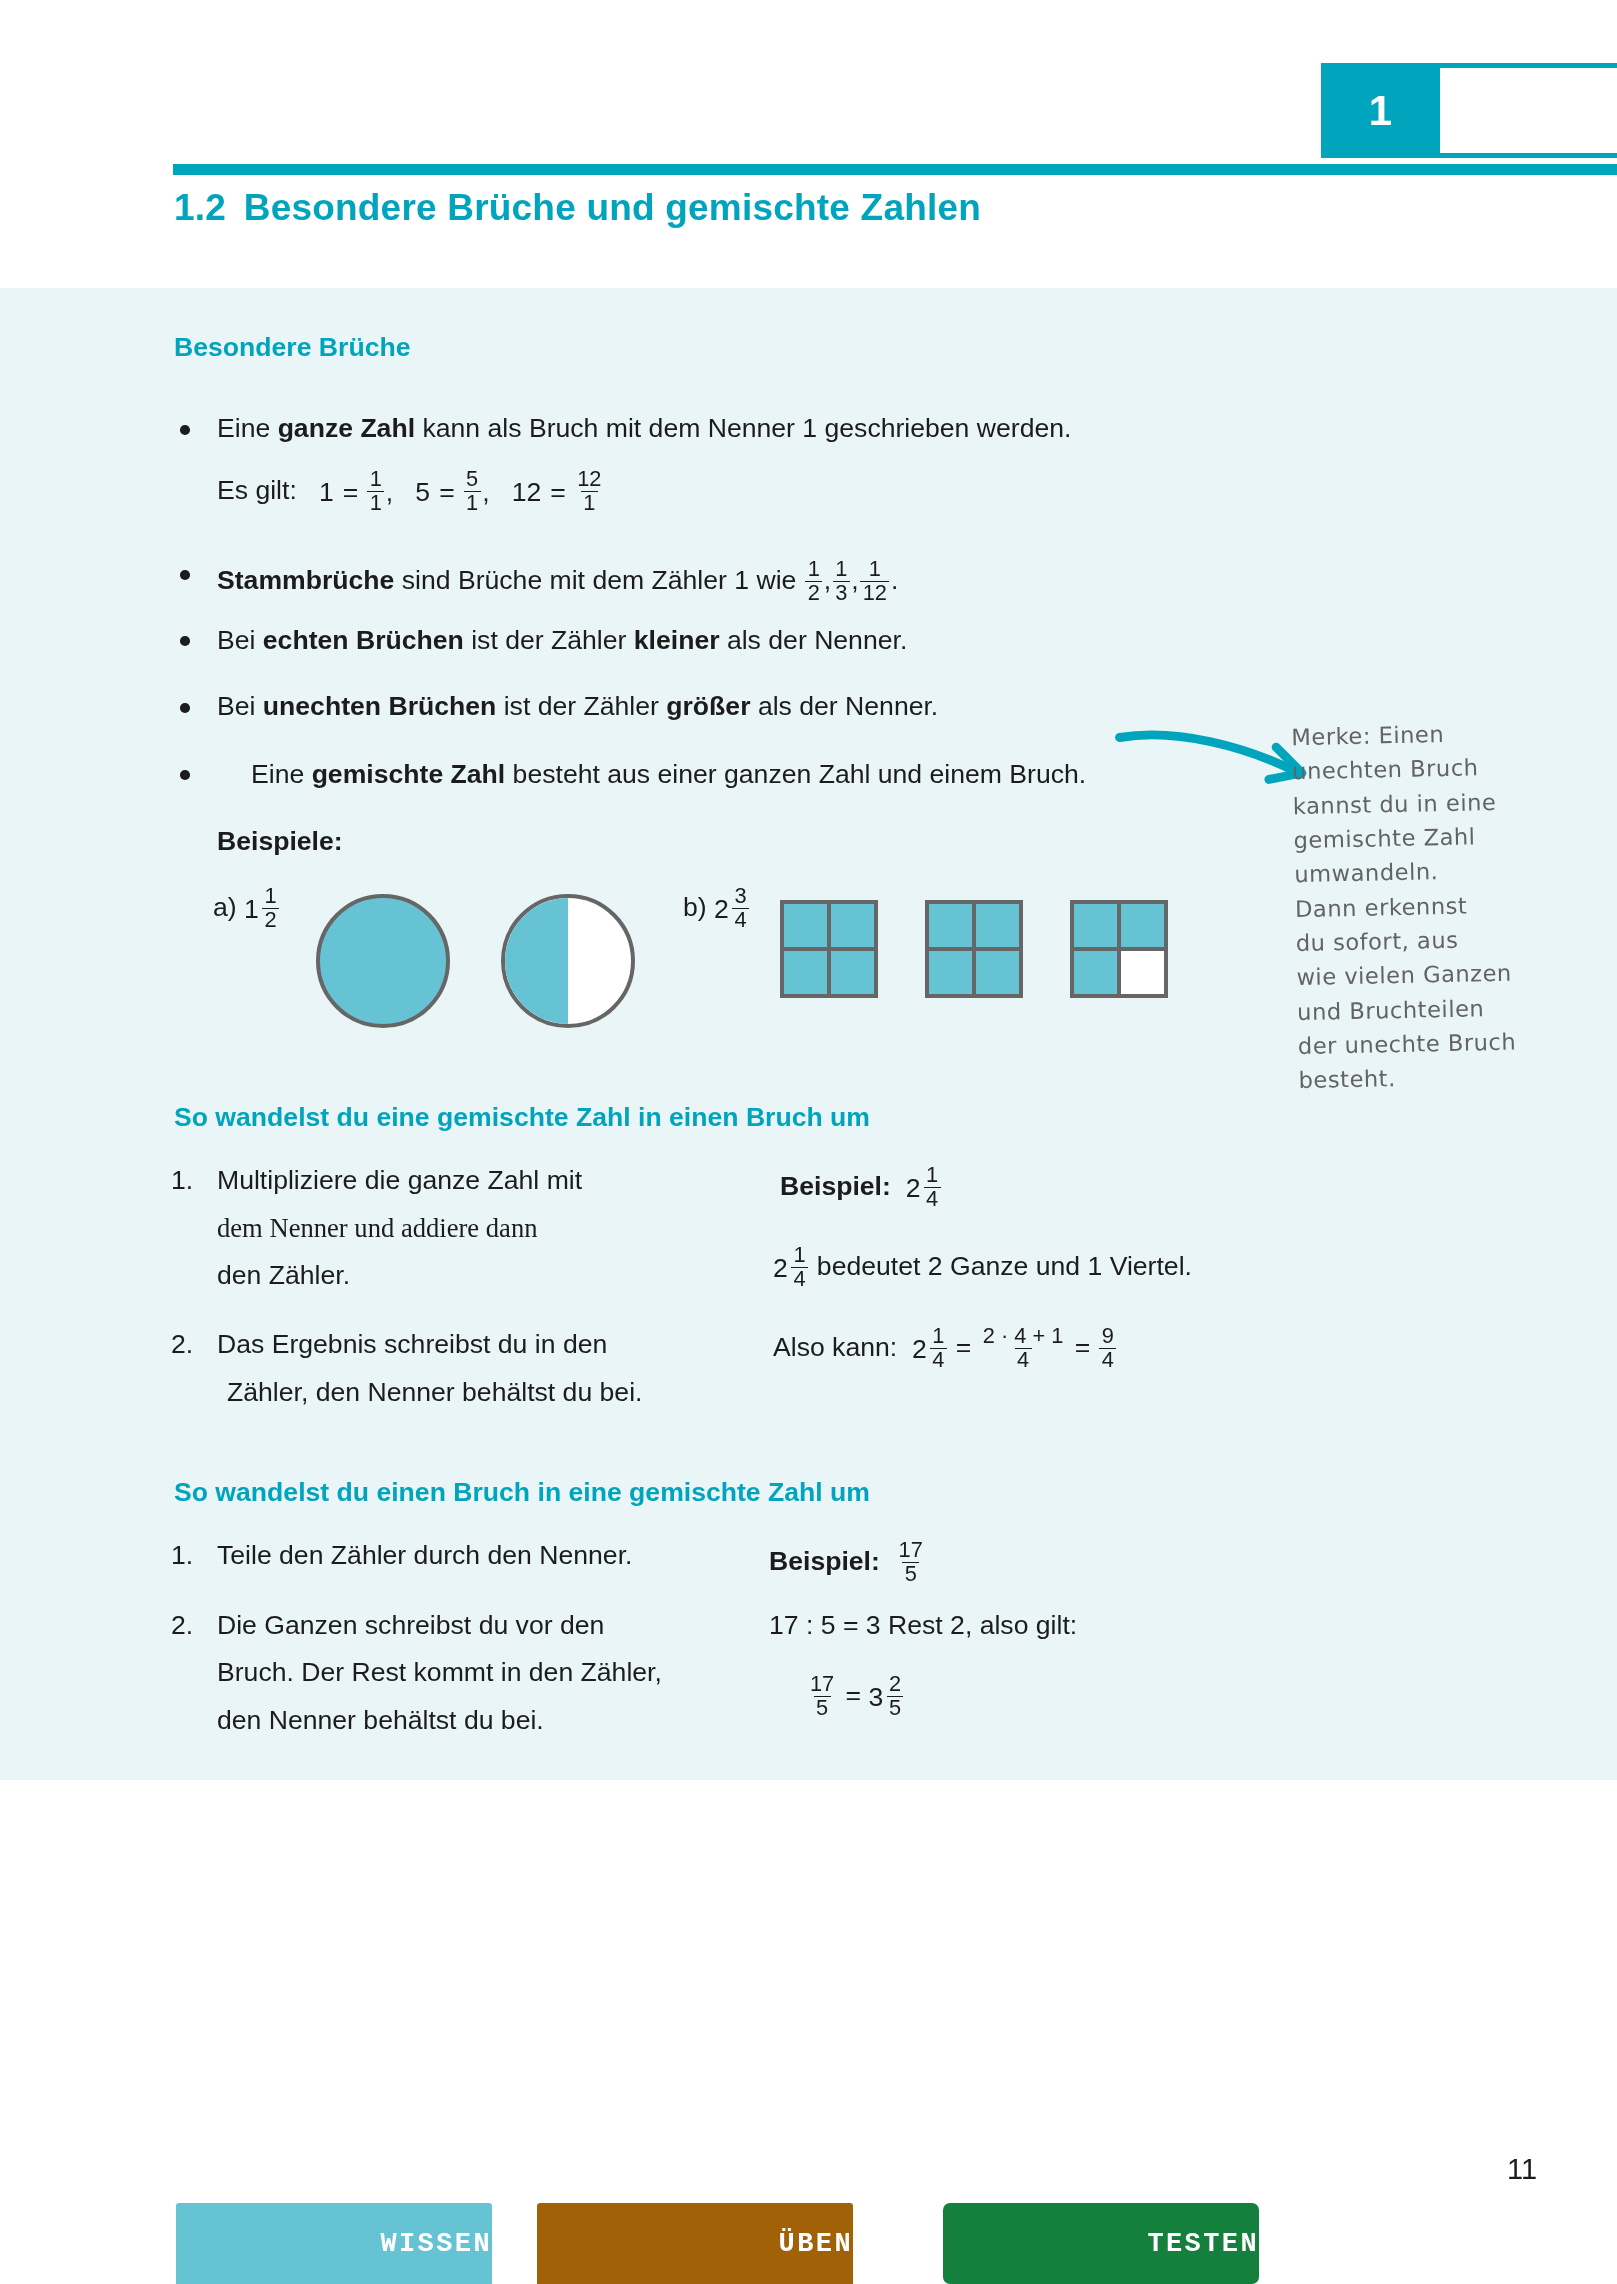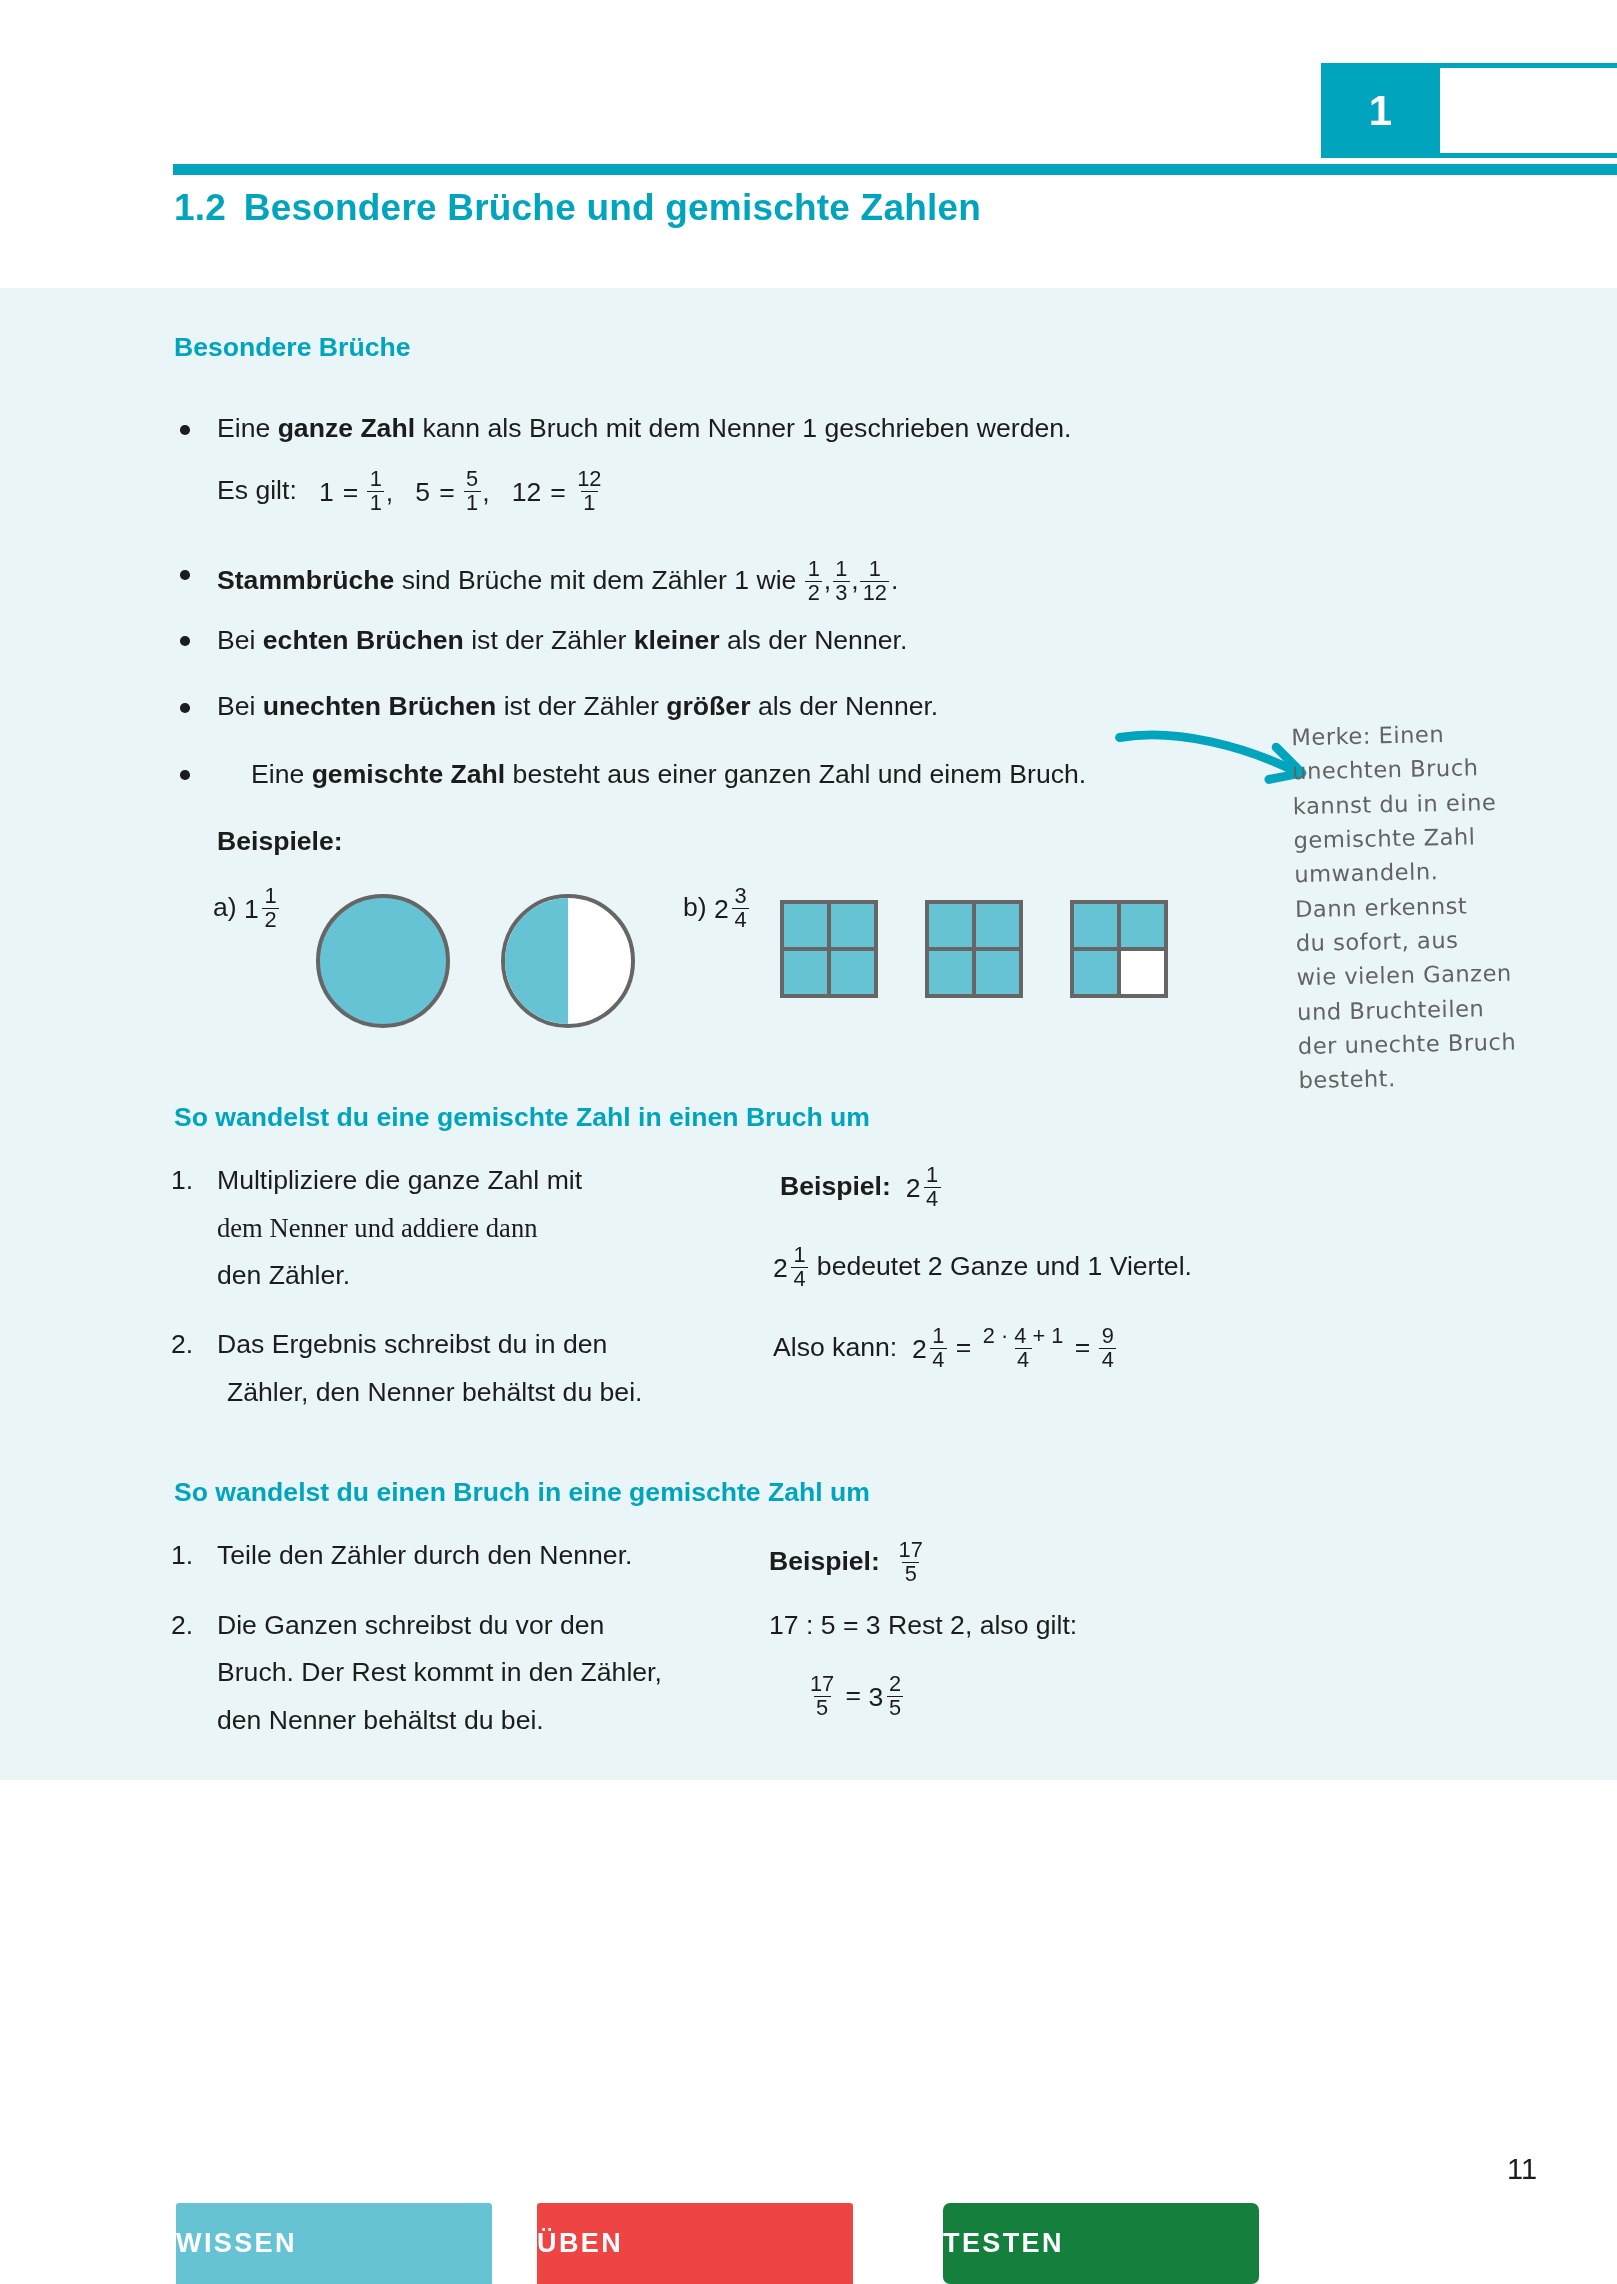--- a/index.html
+++ b/index.html
@@ -88,26 +88,27 @@
     color:#636363; font-size:22.6px; line-height:1.52;
     font-family:"DejaVu Sans", sans-serif;
     letter-spacing:0.5px;
     transform:rotate(-1.2deg);
   }
   #merke div{ white-space:nowrap; }
   #arrow{ position:absolute; left:1105px; top:681px; }
   
   .ftab{
     position:absolute; top:2203px; height:81px; width:316px;
-    display:flex; align-items:center; justify-content:flex-start;
+    display:flex; align-items:center; justify-content:flex-end;
     color:#ffffff; font-size:27px; font-weight:bold; letter-spacing:2.4px;
     border-radius:3.2px 3.2px 0 0;
+    font-family:Liberation Mono, monospace;
   }
   #ftab-0{ left:176px; background:#66c3d4; }
-  #ftab-1{ left:537px; background:#ef4444; }
+  #ftab-1{ left:537px; background:#a16207; }
   #ftab-2{ left:943px; background:#15803d;border-radius:7px; }
   #page-number{
     position:absolute; left:1507px; top:2153px;
     font-size:29px; color:#1c1c1c;
   }
 </style>
 </head>
 <body>
 
 <div id="chapter-tab-wrap">

